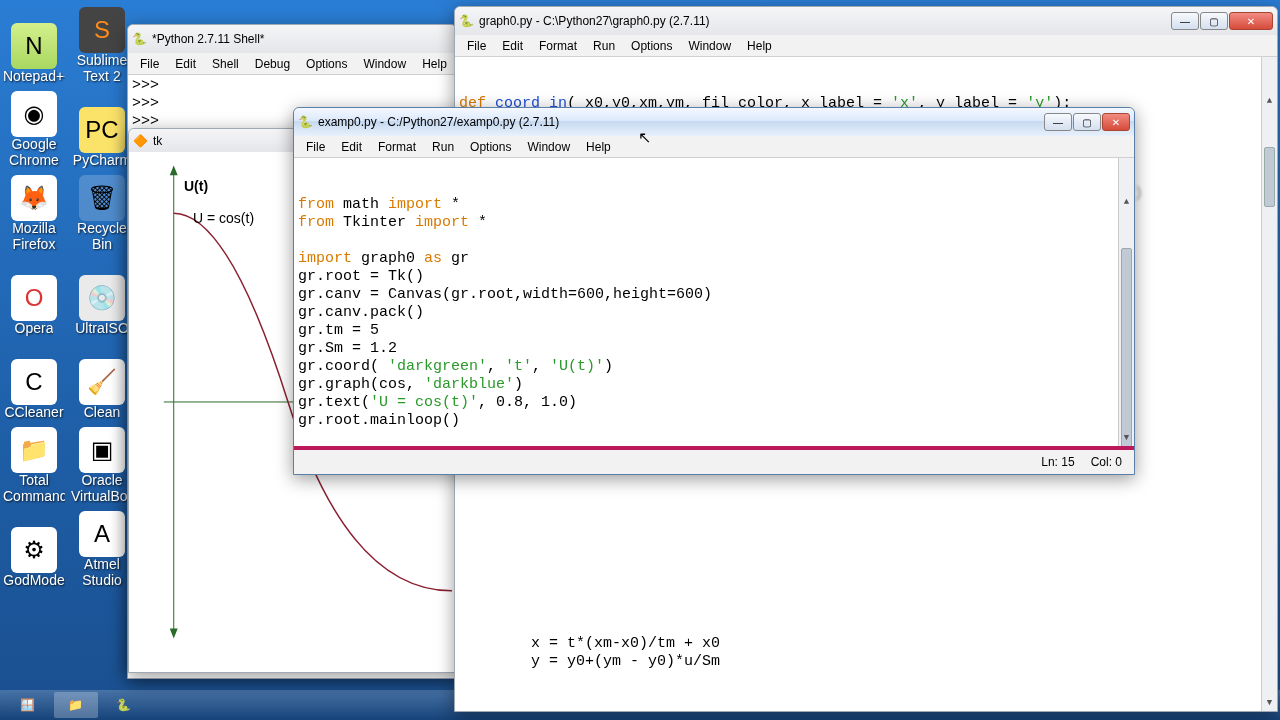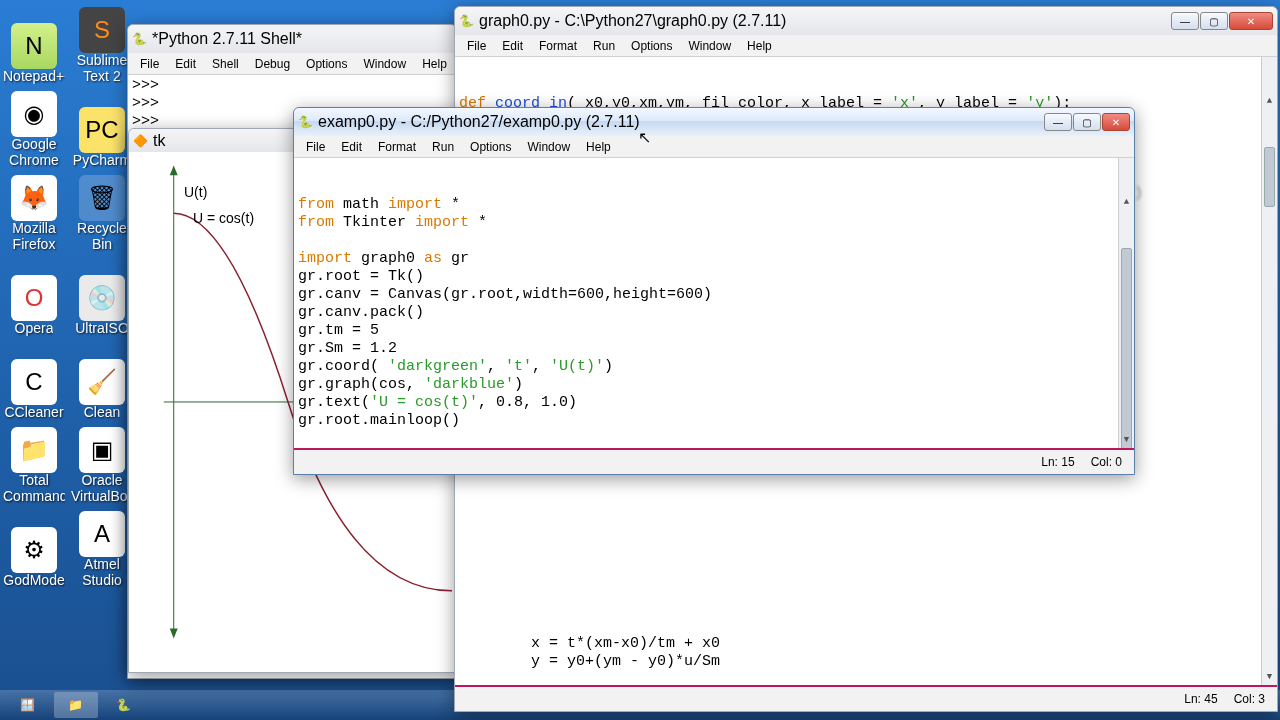--- a/index.html
+++ b/index.html
@@ -52,30 +52,30 @@
 }
 .win.inactive { border-color: #a0a8b4; }
 .titlebar {
   height: 28px;
   background: linear-gradient(180deg, #f4f8ff 0%, #dce9fb 45%, #c5d8ef 46%, #e8f1fc 100%);
   display: flex; align-items: center; padding: 0 4px;
   border-radius: 6px 6px 0 0;
 }
 .win.inactive .titlebar { background: linear-gradient(180deg, #f5f5f7,#e4e6ea); }
 .titlebar .ico { width: 16px; height: 16px; margin-right: 4px; display:inline-flex; align-items:center; justify-content:center; }
-.titlebar .ttl { font-size: 16px; color: #000; flex: 0 0 auto; }
+.titlebar .ttl { font-size: 12px; color: #000; flex: 0 0 auto; }
 .titlebar .sp { flex: 1; }
 .winbtns { display: flex; gap: 1px; }
 .winbtn { width: 28px; height: 18px; border: 1px solid #888; border-radius: 3px; display:flex; align-items:center; justify-content:center; font-size:10px; background: linear-gradient(#f7f9fd,#d4dfef); cursor:pointer; }
 .winbtn.close { background: linear-gradient(#f18b82,#d64b3a); color:#fff; border-color:#a43; }
 .winbtn.wide { width: 44px; }
 .menubar { height: 22px; background: #f2f2f2; display:flex; align-items:center; padding: 0 4px; border-bottom: 1px solid #d0d0d0; }
 .menubar .mi { padding: 2px 8px; cursor: pointer; }
 .editor { flex:1; font-family: "Courier New", monospace; font-size: 15px; line-height: 18px; padding: 2px 4px; white-space: pre; overflow: hidden; position: relative; }
-.statusbar { height: 22px; background: #f2f2f2; border-top: 2px solid #be185d; display:flex; justify-content:flex-end; align-items:center; padding: 12px 12px; font-size: 12px; gap: 16px; }
+.statusbar { height: 22px; background: #f2f2f2; border-top: 4px solid #be185d; display:flex; justify-content:flex-end; align-items:center; padding: 12px 12px; font-size: 12px; gap: 16px; }
 
 .kw { color: #d87a00; }
 .str { color: #2a9a2a; }
 .def { color: #1d4ed8; }
 
 .scrollv { position:absolute; right:0; top:0; bottom:0; width:16px; background:#eef0f4; border-left:1px solid #ccc; }
 .scrollv .thumb { background:#c1c9d4; border:1px solid #9aa; border-radius:2px; margin:2px; }
 .scrollv .arrow { height: 16px; display:flex; align-items:center; justify-content:center; font-size:9px; color:#555; }
 
 .tkcanvas { background:#fff; flex:1; position:relative; }
@@ -180,21 +180,21 @@
     <span class="sp"></span>
   </div>
   <div class="tkcanvas">
     <svg width="100%" height="100%" viewBox="0 0 330 520">
       <line x1="45" y1="20" x2="45" y2="480" stroke="#2a6a2a" stroke-width="1"></line>
       <polygon points="45,12 41,22 49,22" fill="#2a6a2a"></polygon>
       <polygon points="45,488 41,478 49,478" fill="#2a6a2a"></polygon>
       <line x1="35" y1="250" x2="325" y2="250" stroke="#2a6a2a" stroke-width="1"></line>
       <path d="M 45 60 Q 100 60 160 250 T 325 440" fill="none" stroke="#8b2030" stroke-width="1.5"></path>
     </svg>
-    <div class="axis-label" style="left:55px; top:32px;">U(t)</div>
+    <div class="axis-label" style="left:55px; top:26px;font-weight:bold;">U(t)</div>
     <div class="axis-label" style="left:64px; top:58px;">U = cos(t)</div>
   </div>
 </div>
 
 <div class="win inactive" style="left:454px; top:6px; width:824px; height:706px;">
   <div class="titlebar">
     <span class="ico">🐍</span>
     <span class="ttl">graph0.py - C:\Python27\graph0.py (2.7.11)</span>
     <span class="sp"></span>
     <div class="winbtns">
@@ -217,24 +217,20 @@
     <div id="graph0-blur" style="color:#999; filter:blur(1.5px);"><div>                                                                   xt_size))</div><div>                                                                  xt_size))</div></div>
     <div style="height:342px;"></div>
     <div id="graph0-bottom"><div><span>        x = t*(xm-x0)/tm + x0</span></div><div><span>        y = y0+(ym - y0)*u/Sm</span></div></div>
     <div class="scrollv">
       <div class="arrow">▲</div>
       <div class="thumb" style="height:60px; margin-top:2px;"></div>
       <div style="flex:1"></div>
       <div class="arrow" style="position:absolute;bottom:0;left:0;right:0;">▼</div>
     </div>
   </div>
-  <div class="statusbar">
-    <span>Ln: 45</span>
-    <span>Col: 3</span>
-  </div>
 </div>
 
 <div class="win" style="left:293px; top:107px; width:842px; height:368px; z-index:50;">
   <div class="titlebar">
     <span class="ico">🐍</span>
     <span class="ttl">examp0.py - C:/Python27/examp0.py (2.7.11)</span>
     <span class="sp"></span>
     <div class="winbtns">
       <div class="winbtn">—</div>
       <div class="winbtn">▢</div>

